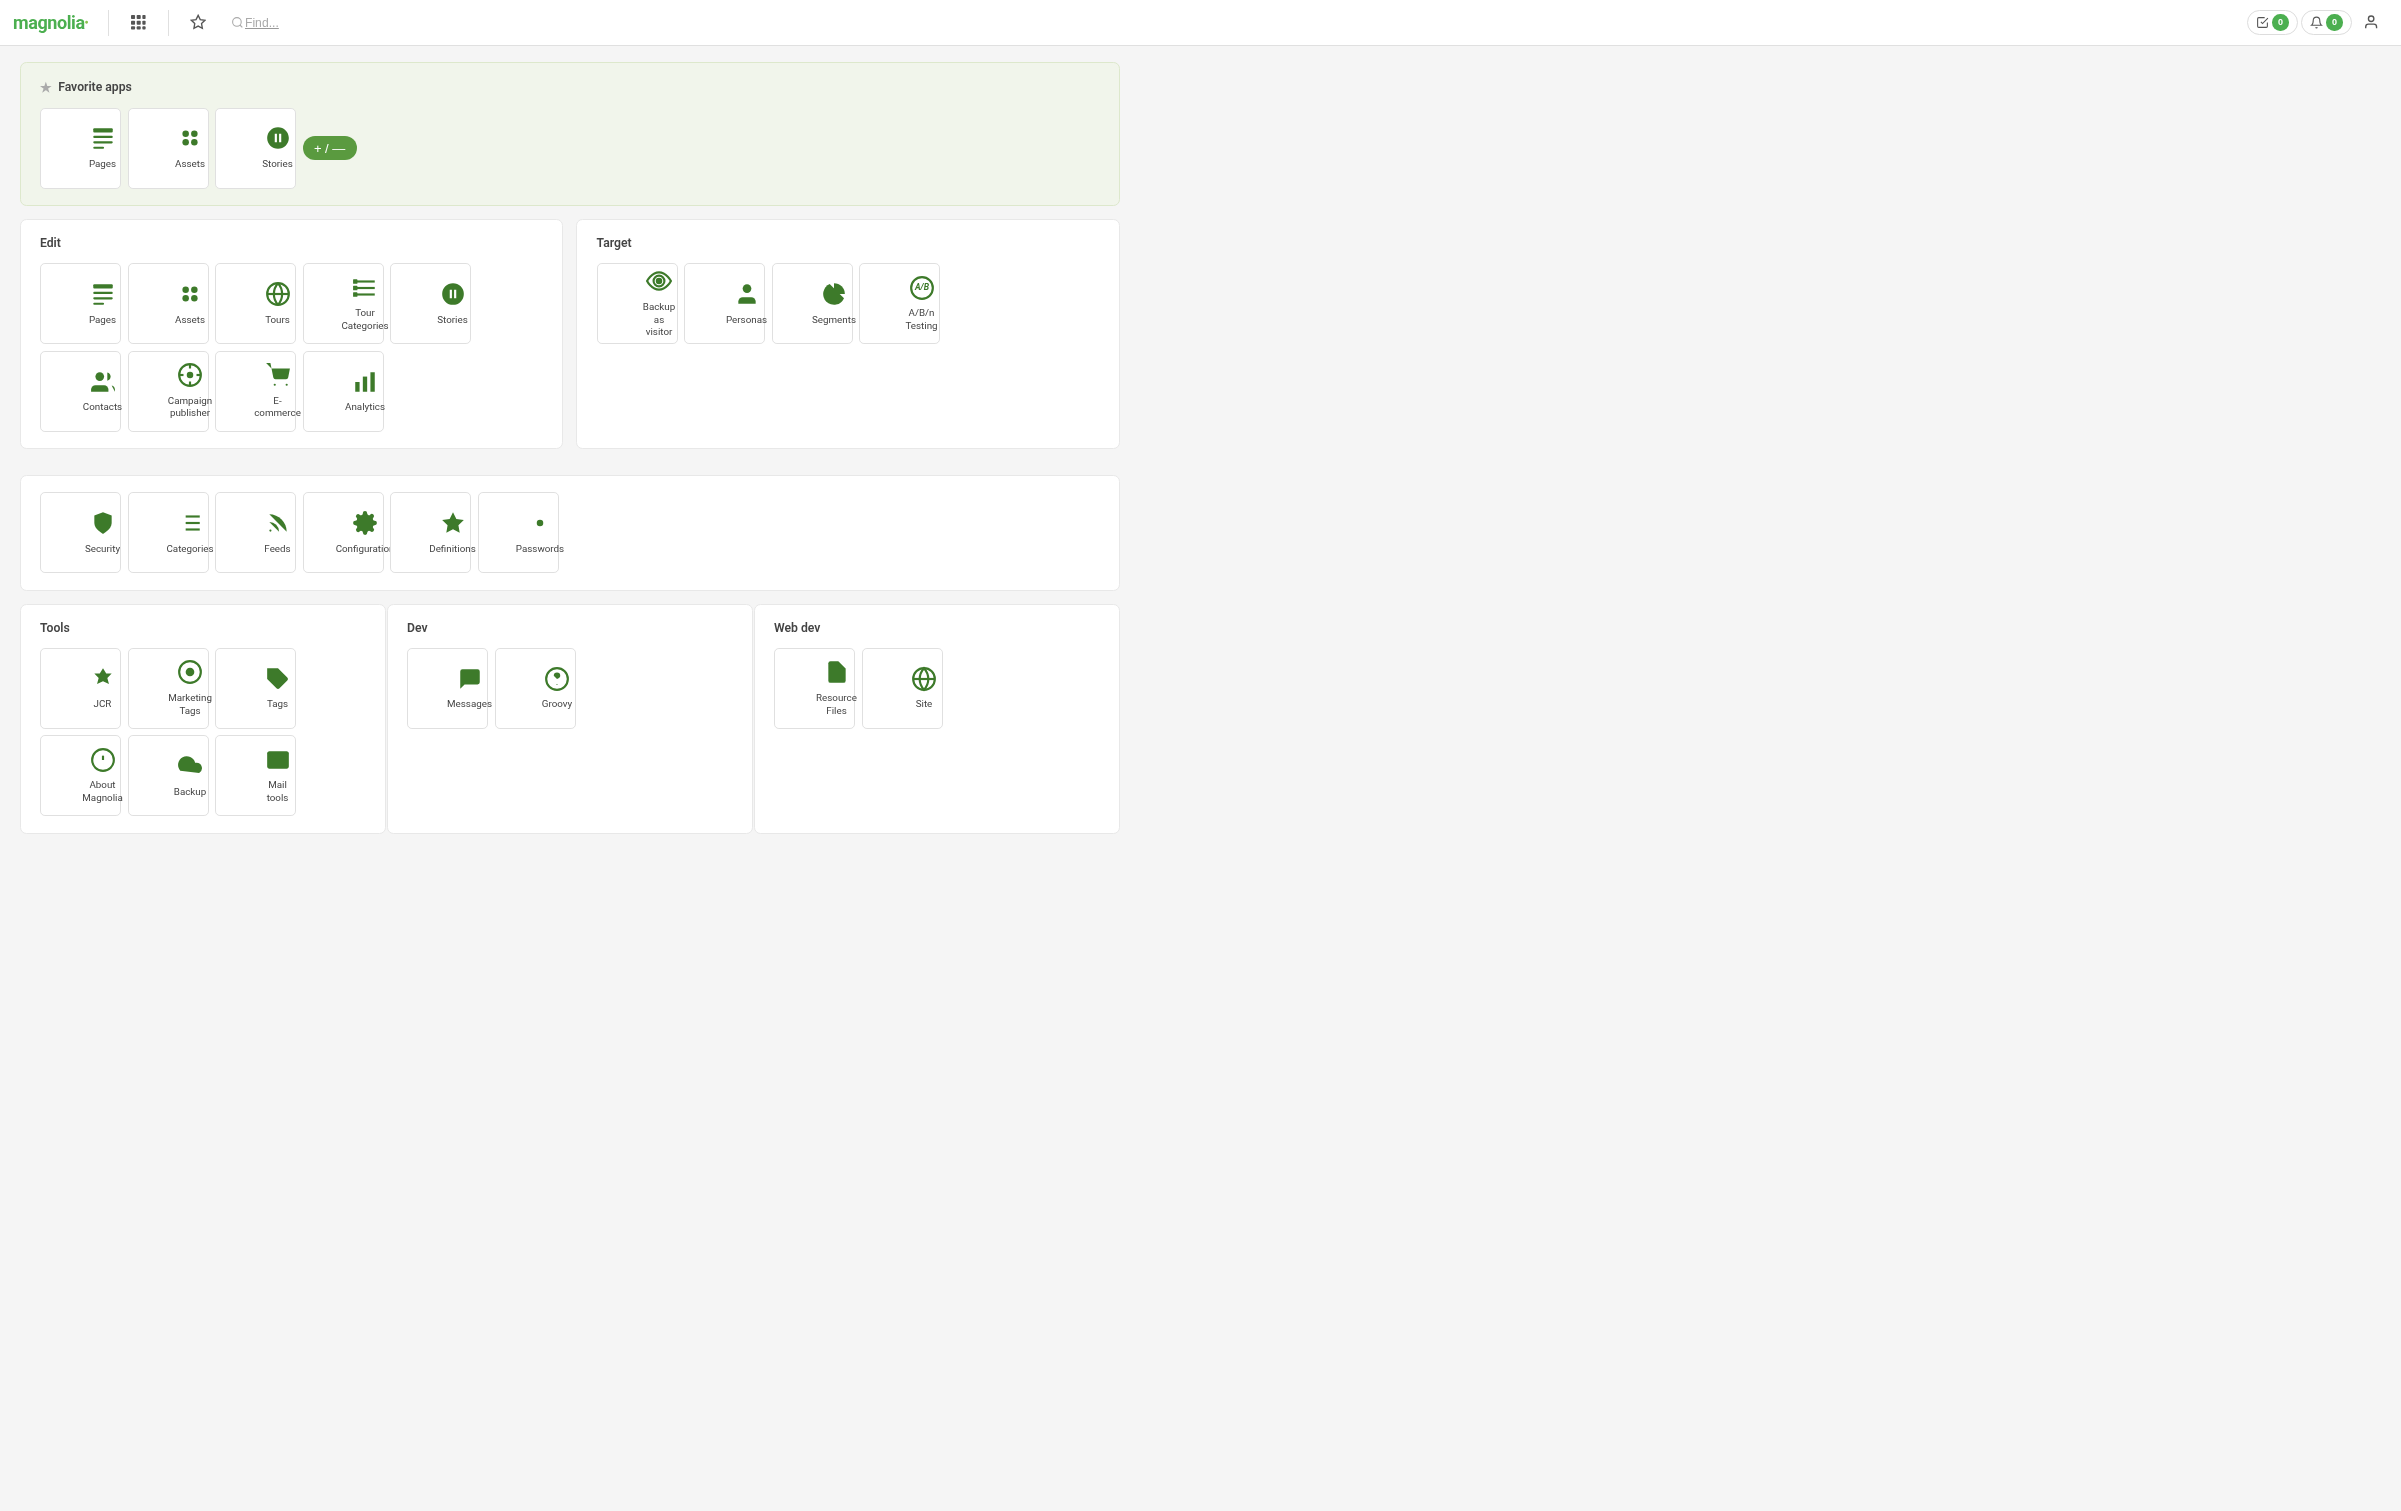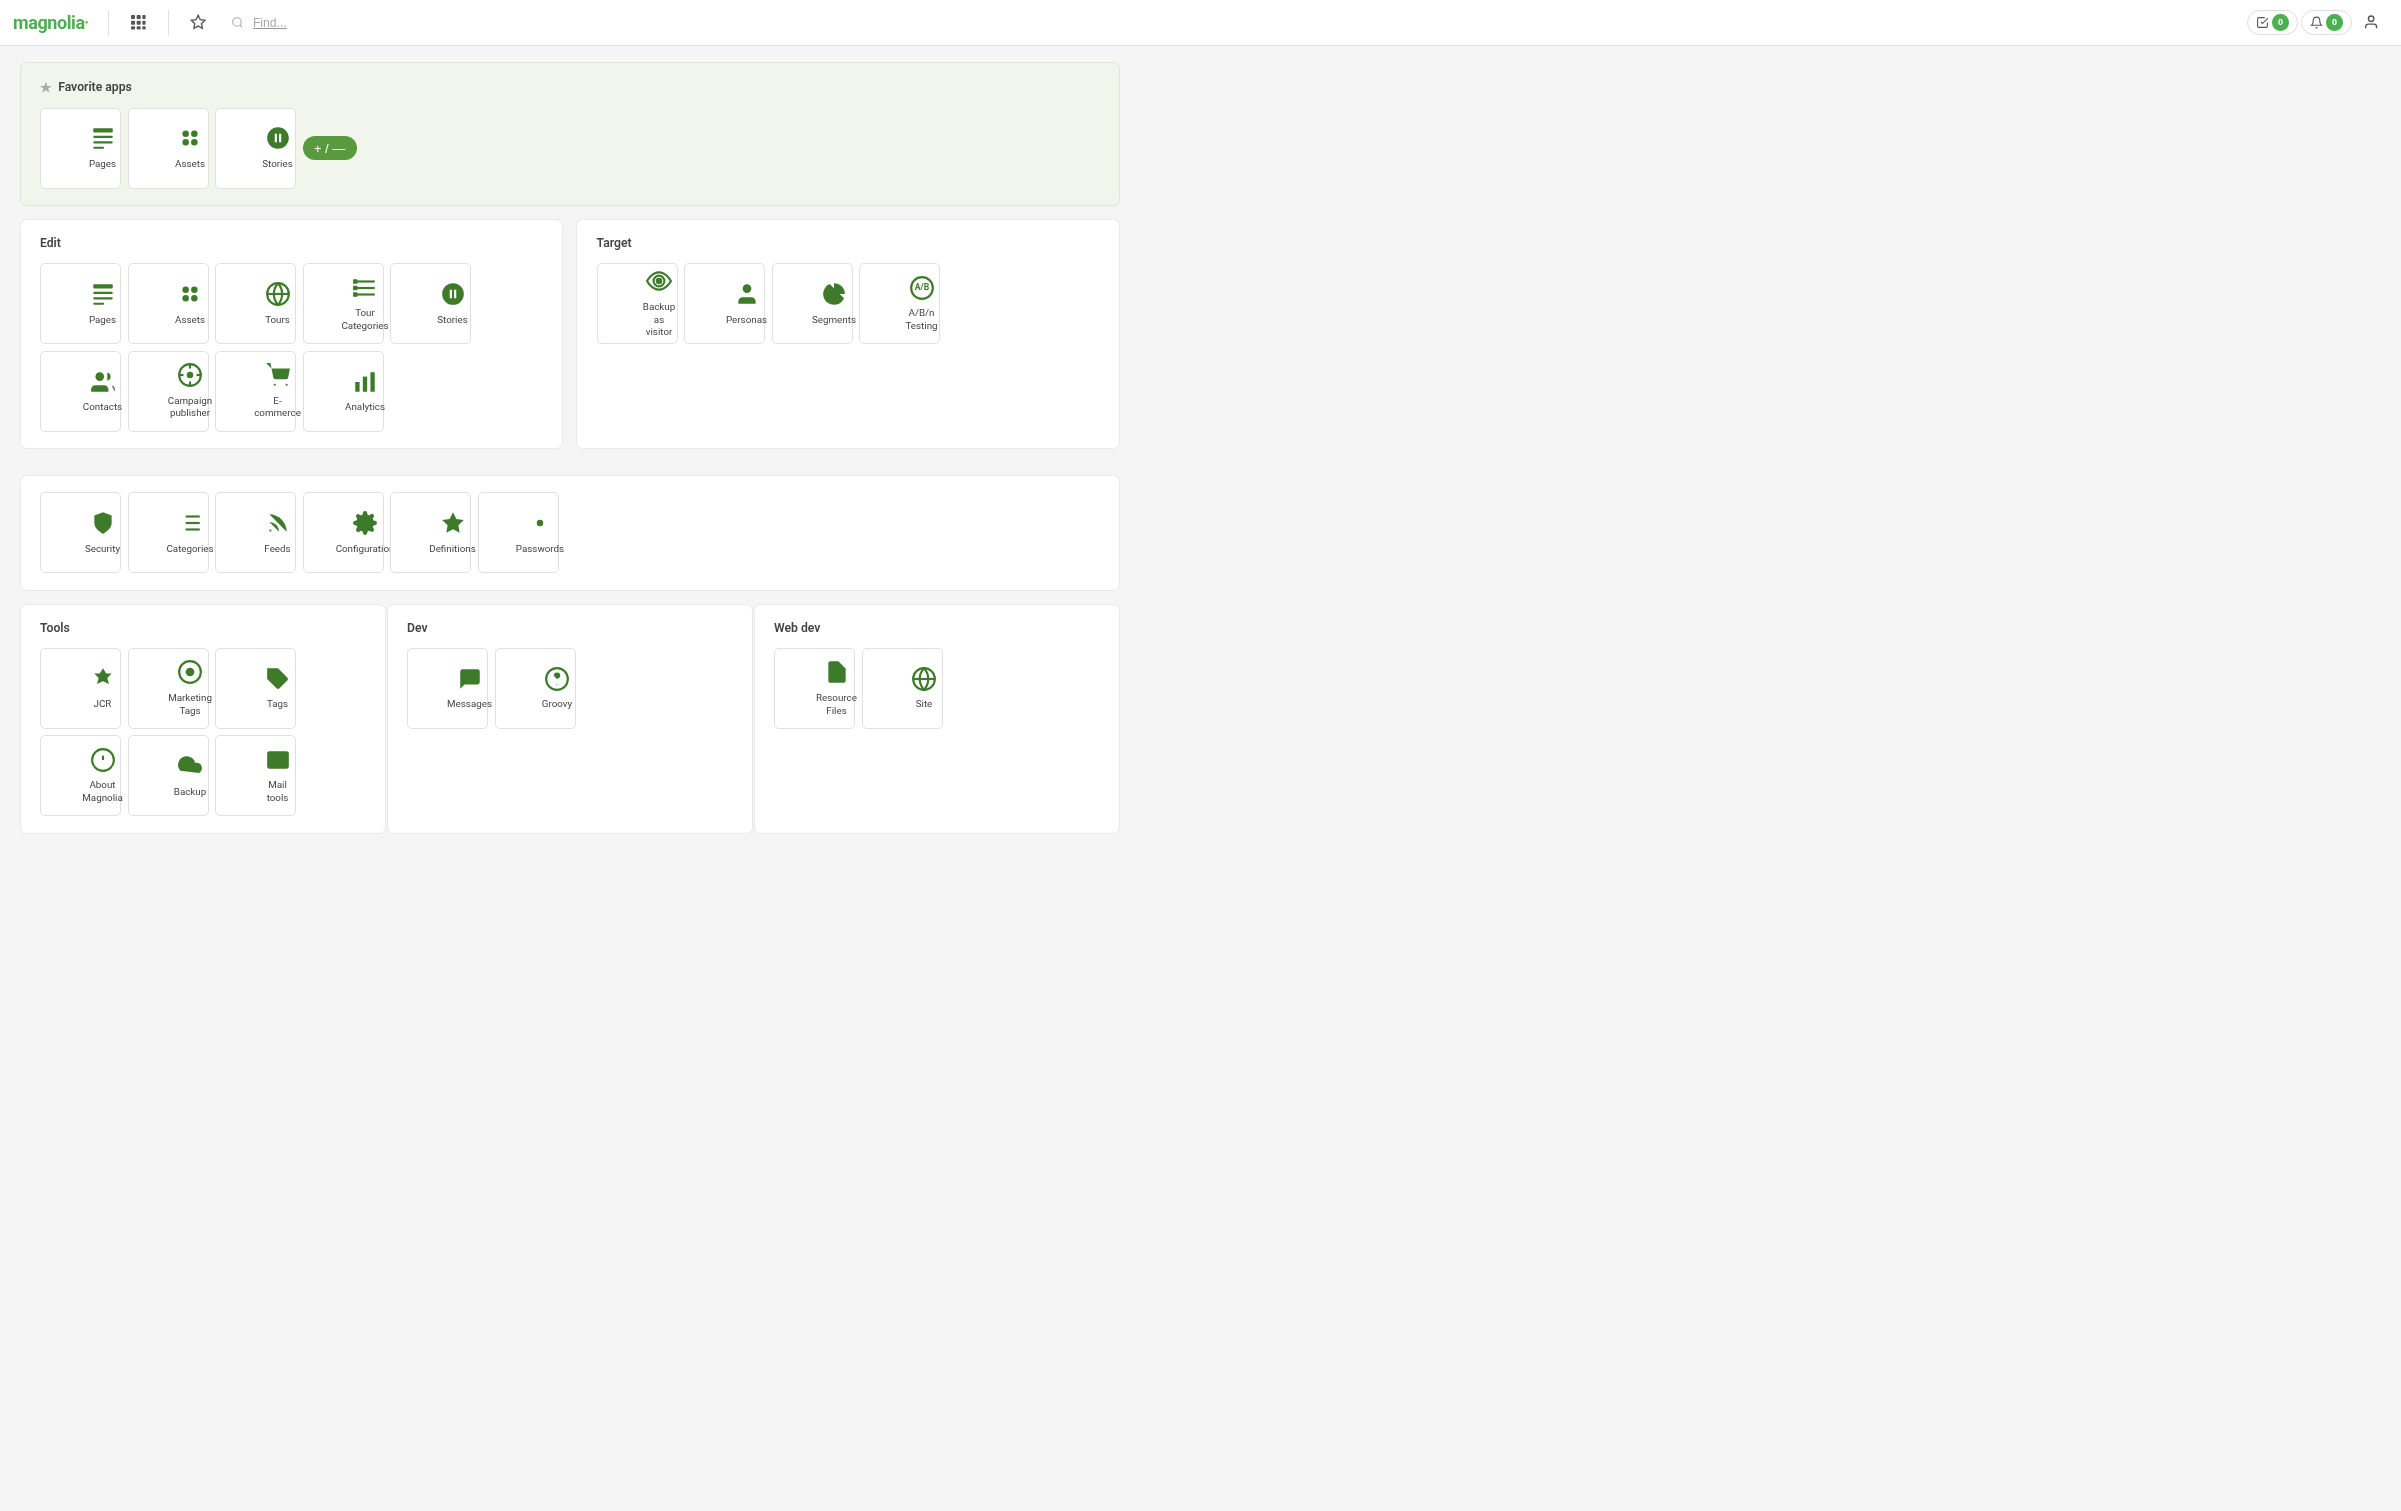--- a/index.html
+++ b/index.html
@@ -55,21 +55,21 @@
       display: flex;
       align-items: center;
       justify-content: center;
       color: #555;
       font-size: 14.6px;
     }
     .search-bar {
       flex: 1;
       display: flex;
       align-items: center;
-      gap: 9px;
+      gap: 1px;
       padding: 4.9px 9.8px;
       color: #999;
       text-decoration: underline;
     }
     .search-input {
       border: none;
       outline: none;
       font-size: 12.2px;
       color: #333;
       background: transparent;
@@ -163,20 +163,21 @@
       color: #444;
       text-align: center;
       line-height: 1.3;
     }
     .app-icon {
       font-size: 23px;
       color: #4caf50;
       display: flex;
       align-items: center;
       justify-content: flex-start;
+      font-style: italic;
     }
     .add-btn {
       background: #5a9a3f;
       color: #fff;
       border: none;
       border-radius: 16.3px;
       padding: 4.9px 11.4px;
       cursor: pointer;
       font-size: 13px;
       font-weight: 500;

